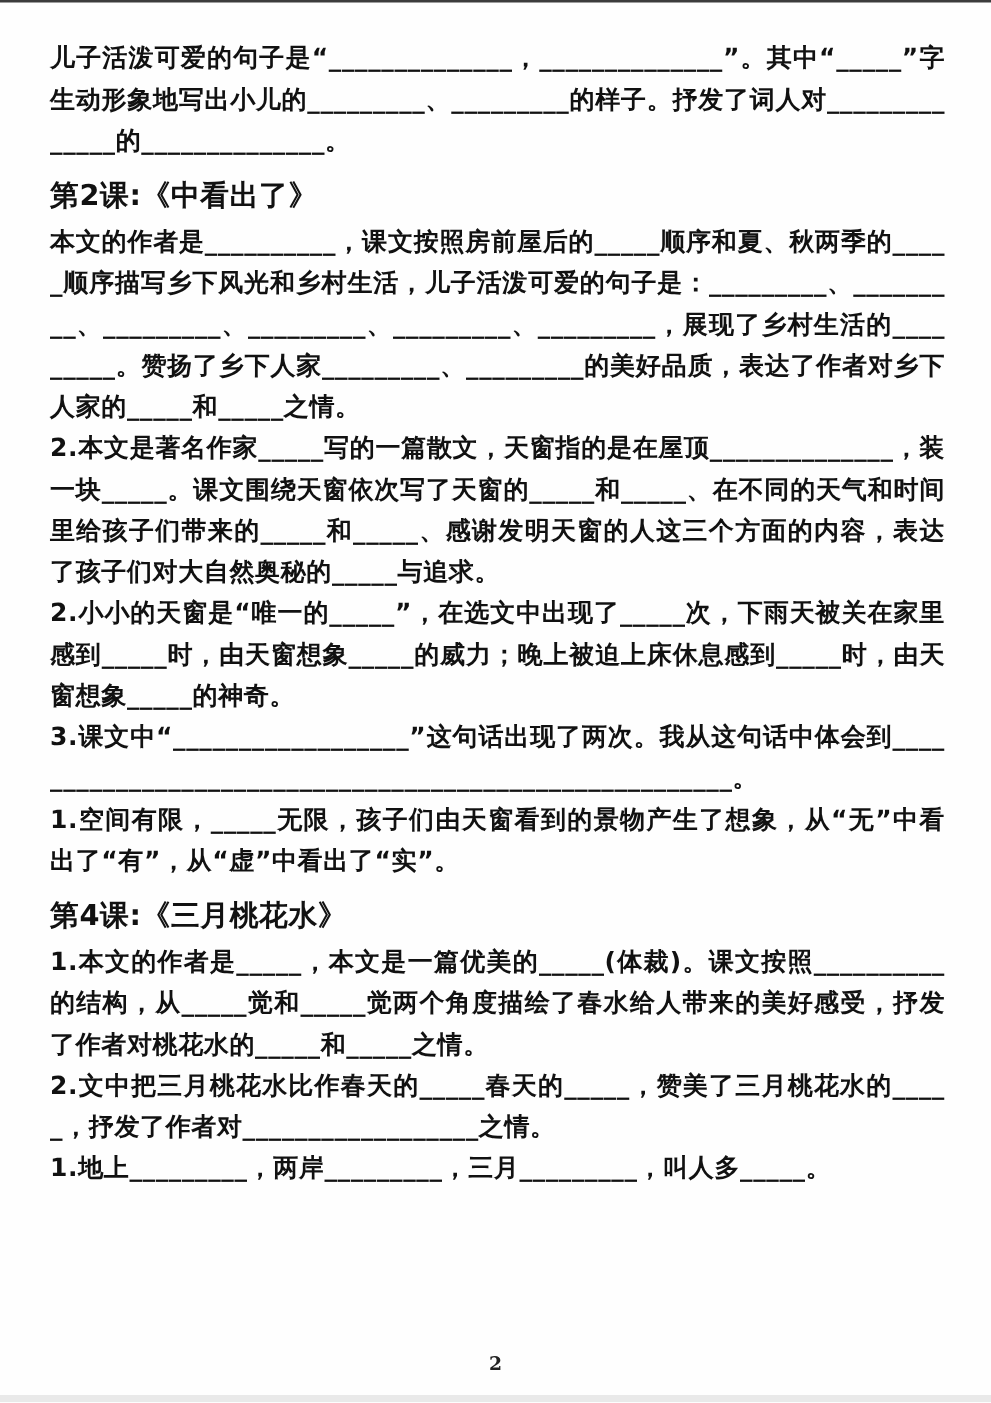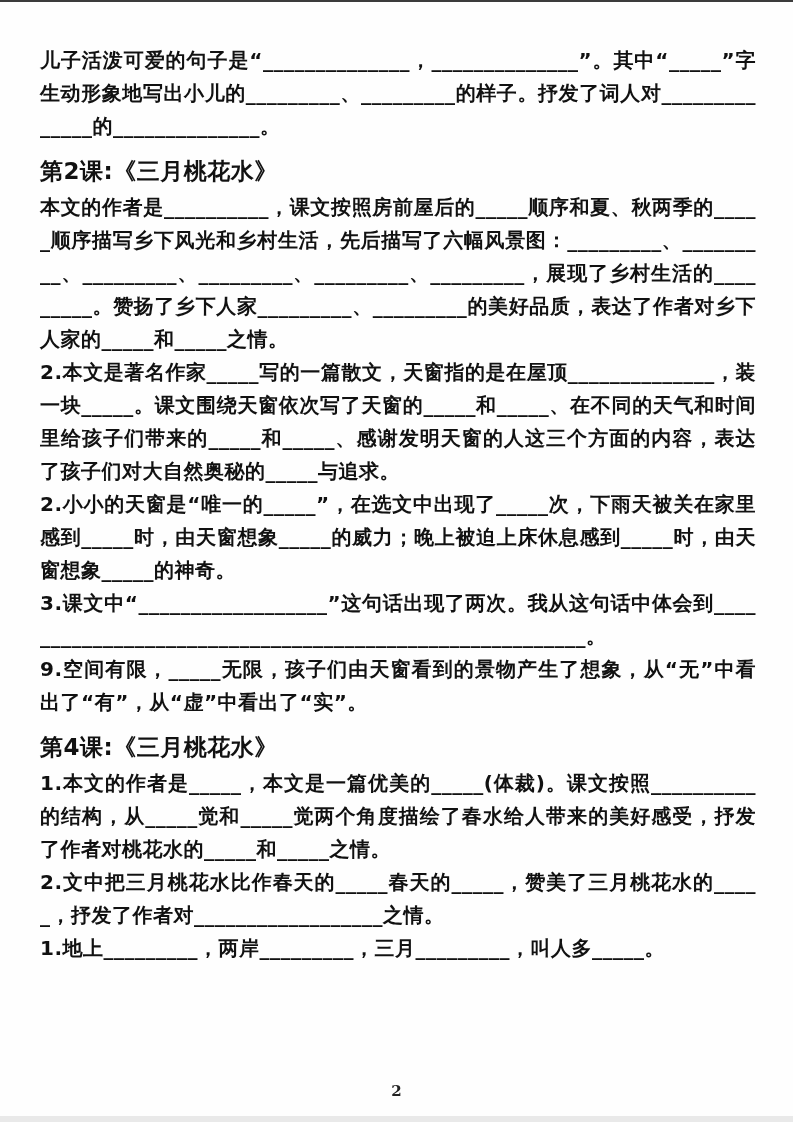--- a/index.html
+++ b/index.html
@@ -25,21 +25,21 @@
     background: #3c3c3c;
   }
   .scan-edge-bottom {
     position: absolute;
     bottom: 0; left: 0; right: 0;
     height: 6px;
     background: #e9e9e9;
   }
   .content {
     position: absolute;
-    top: 44px;
+    top: 30px;
     left: 40px;
     right: 37px;
   }
   .para {
     margin: 0;
     font-size: 20px;
     font-weight: 600;
     line-height: 33px;
     text-align: justify;
     word-break: break-all;
@@ -73,29 +73,29 @@
 <div class="page">
   <div class="scan-edge-top"></div>
 
   <main class="content">
 
     <section>
       <p class="para">儿子活泼可爱的句子是“______________，______________”。其中“_____”字生动形象地写出小儿的_________、_________的样子。抒发了词人对______________的______________。</p>
     </section>
 
     <section>
-      <h2 class="heading">第2课:《三月桃花水》</h2>
-      <p class="para">本文的作者是__________，课文按照房前屋后的_____顺序和夏、秋两季的_____顺序描写乡下风光和乡村生活，先后描写了六幅风景图：_________、_________、_________、_________、_________、_________，展现了乡村生活的_________。赞扬了乡下人家_________、_________的美好品质，表达了作者对乡下人家的_____和_____之情。</p>
+      <h2 class="heading">第2课:《中看出了》</h2>
+      <p class="para">本文的作者是__________，课文按照房前屋后的_____顺序和夏、秋两季的_____顺序描写乡下风光和乡村生活，儿子活泼可爱的句子是：_________、_________、_________、_________、_________、_________，展现了乡村生活的_________。赞扬了乡下人家_________、_________的美好品质，表达了作者对乡下人家的_____和_____之情。</p>
     </section>
 
     <section>
       <p class="para">2.本文是著名作家_____写的一篇散文，天窗指的是在屋顶______________，装一块_____。课文围绕天窗依次写了天窗的_____和_____、在不同的天气和时间里给孩子们带来的_____和_____、感谢发明天窗的人这三个方面的内容，表达了孩子们对大自然奥秘的_____与追求。</p>
       <p class="para">2.小小的天窗是“唯一的_____”，在选文中出现了_____次，下雨天被关在家里感到_____时，由天窗想象_____的威力；晚上被迫上床休息感到_____时，由天窗想象_____的神奇。</p>
       <p class="para">3.课文中“__________________”这句话出现了两次。我从这句话中体会到________________________________________________________。</p>
-      <p class="para">9.空间有限，_____无限，孩子们由天窗看到的景物产生了想象，从“无”中看出了“有”，从“虚”中看出了“实”。</p>
+      <p class="para">1.空间有限，_____无限，孩子们由天窗看到的景物产生了想象，从“无”中看出了“有”，从“虚”中看出了“实”。</p>
     </section>
 
     <section>
       <h2 class="heading">第4课:《三月桃花水》</h2>
       <p class="para">1.本文的作者是_____，本文是一篇优美的_____(体裁)。课文按照__________的结构，从_____觉和_____觉两个角度描绘了春水给人带来的美好感受，抒发了作者对桃花水的_____和_____之情。</p>
       <p class="para">2.文中把三月桃花水比作春天的_____春天的_____，赞美了三月桃花水的_____，抒发了作者对__________________之情。</p>
       <p class="para">1.地上_________，两岸_________，三月_________，叫人多_____。</p>
     </section>
 
   </main>

